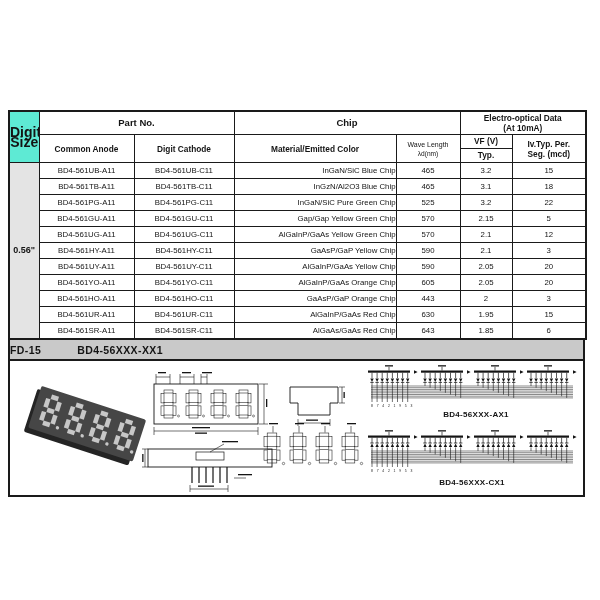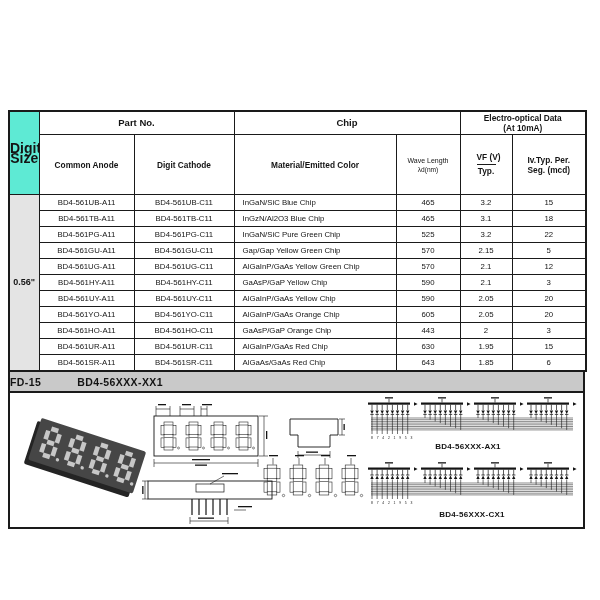--- a/index.html
+++ b/index.html
@@ -7,37 +7,37 @@
        font-family:"Liberation Sans",sans-serif;color:#141414;}
   .sheet{position:absolute;left:8px;top:110px;width:577px}
 
   table{border-collapse:collapse;table-layout:fixed;width:577px;border:2px solid #1a1a1a}
   th,td{border:1px solid #1a1a1a;text-align:center;padding:0;overflow:hidden;
         white-space:nowrap;font-size:7.8px;line-height:15px;height:15px}
   thead th{font-weight:bold;font-size:8.3px;line-height:10px}
   th.big{font-size:9.5px}
   th.digit-head{background:#5eead4;font-size:14px}
   td.digit-cell{background:#e4e4e4;font-weight:bold;font-size:9px}
-  td.left{text-align:left;padding-left:8px}
+  td.left{text-align:right;padding-left:8px}
   .two-line{display:block}
   .wave1{font-weight:normal;font-size:7px;line-height:9px;display:block}
   .wave2{font-weight:normal;font-size:6.6px;line-height:9px;display:block}
   .vf-top{border-bottom:1px solid #1a1a1a;height:13px;line-height:13px;display:block}
   .vf-bot{height:13px;line-height:13px;display:block}
   .iv1,.iv2{display:block;line-height:10px}
 
   .footbar{height:19px;border:2px solid #1a1a1a;border-top:none;background:#c9c9c9;
            display:flex;align-items:center;gap:36px;
            font-weight:bold;font-size:10.5px;letter-spacing:.4px}
 
   .drawbox{position:relative;height:134px;border:2px solid #1a1a1a;border-top:none;background:#fff}
   .drawbox svg{position:absolute;display:block}
   .caption{position:absolute;width:212px;text-align:center;font-weight:bold;
            font-size:8px;letter-spacing:.3px}
-  #cap-ax1{left:352px;top:49px}
+  #cap-ax1{left:360px;top:49px}
   #cap-cx1{left:356px;top:117px}
 </style>
 </head>
 <body>
 
 <div class="sheet">
 
   <table>
     <colgroup>
       <col style="width:30px">
@@ -59,21 +59,21 @@
         </th>
       </tr>
       <tr>
         <th style="height:26px;line-height:26px">Common Anode</th>
         <th>Digit Cathode</th>
         <th>Material/Emitted Color</th>
         <th>
           <span class="wave1">Wave Length</span>
           <span class="wave2">λd(nm)</span>
         </th>
-        <th style="padding:16px">
+        <th style="padding:0">
           <span class="vf-top">VF (V)</span>
           <span class="vf-bot">Typ.</span>
         </th>
         <th>
           <span class="iv1">Iv.Typ. Per.</span>
           <span class="iv2">Seg. (mcd)</span>
         </th>
       </tr>
     </thead>
     <tbody>

